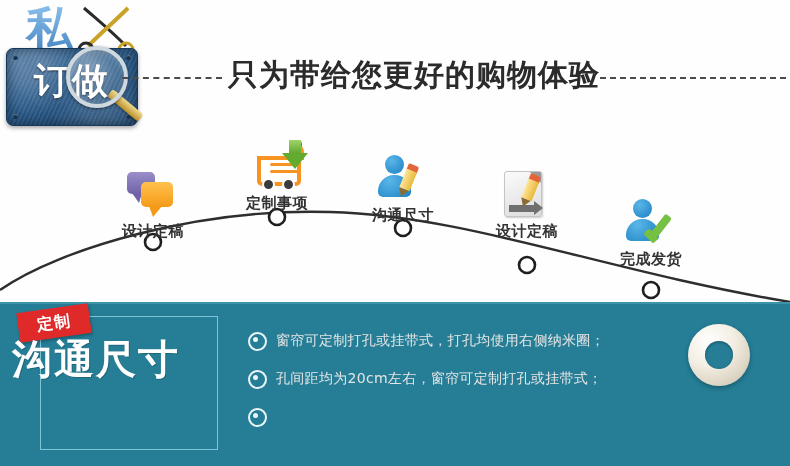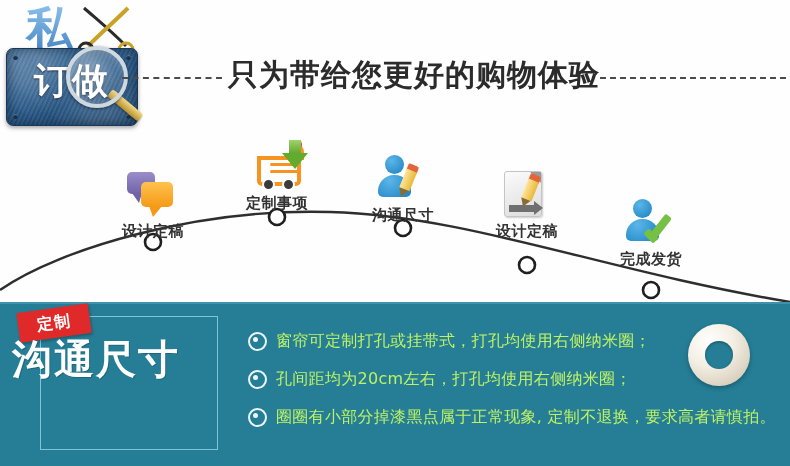--- a/index.html
+++ b/index.html
@@ -144,21 +144,21 @@
   .bullets{position:absolute;left:248px;top:20px;width:460px;}
   .bullet{display:flex;align-items:center;height:38px;}
   .radio{
     flex:0 0 auto;width:15px;height:15px;border-radius:50%;
     border:2px solid #eaf6fa;margin-right:9px;position:relative;
   }
   .radio:after{
     content:"";position:absolute;left:3px;top:3px;width:5px;height:5px;border-radius:50%;background:#eaf6fa;
   }
   .bullet-text{
-    color:#bef264;font-size:16px;white-space:nowrap;letter-spacing:.3px;
+    color:#e5e5e5;font-size:14px;white-space:nowrap;letter-spacing:.3px;
     font-family:"DejaVu Sans","Liberation Sans",sans-serif;
   }
 
   .grommet{
     position:absolute;left:688px;top:324px;width:62px;height:62px;border-radius:50%;
     background:radial-gradient(circle at 34% 28%, #ffffff 0%, #f4efe4 40%, #ddd5c4 72%, #c3bba9 100%);
     box-shadow:0 2px 5px rgba(0,0,0,.28);
   }
   .grommet:after{
     content:"";position:absolute;left:17px;top:17px;width:28px;height:28px;border-radius:50%;
@@ -289,24 +289,23 @@
 
     <div class="panel-title">沟通尺寸</div>
 
     <div class="bullets">
       <div class="bullet">
         <span class="radio"></span>
         <span class="bullet-text">窗帘可定制打孔或挂带式，打孔均使用右侧纳米圈；</span>
       </div>
       <div class="bullet">
         <span class="radio"></span>
-        <span class="bullet-text">孔间距均为20cm左右，打孔均使用右侧纳米圈；</span>
+        <span class="bullet-text">孔间距均为20cm左右，窗帘可定制打孔或挂带式；</span>
       </div>
       <div class="bullet">
         <span class="radio"></span>
-        <span class="bullet-text">圈圈有小部分掉漆黑点属于正常现象, 定制不退换，要求高者请慎拍。</span>
       </div>
     </div>
   </div>
 
   <div class="grommet"></div>
 
 </div>
 
 </body></html>

